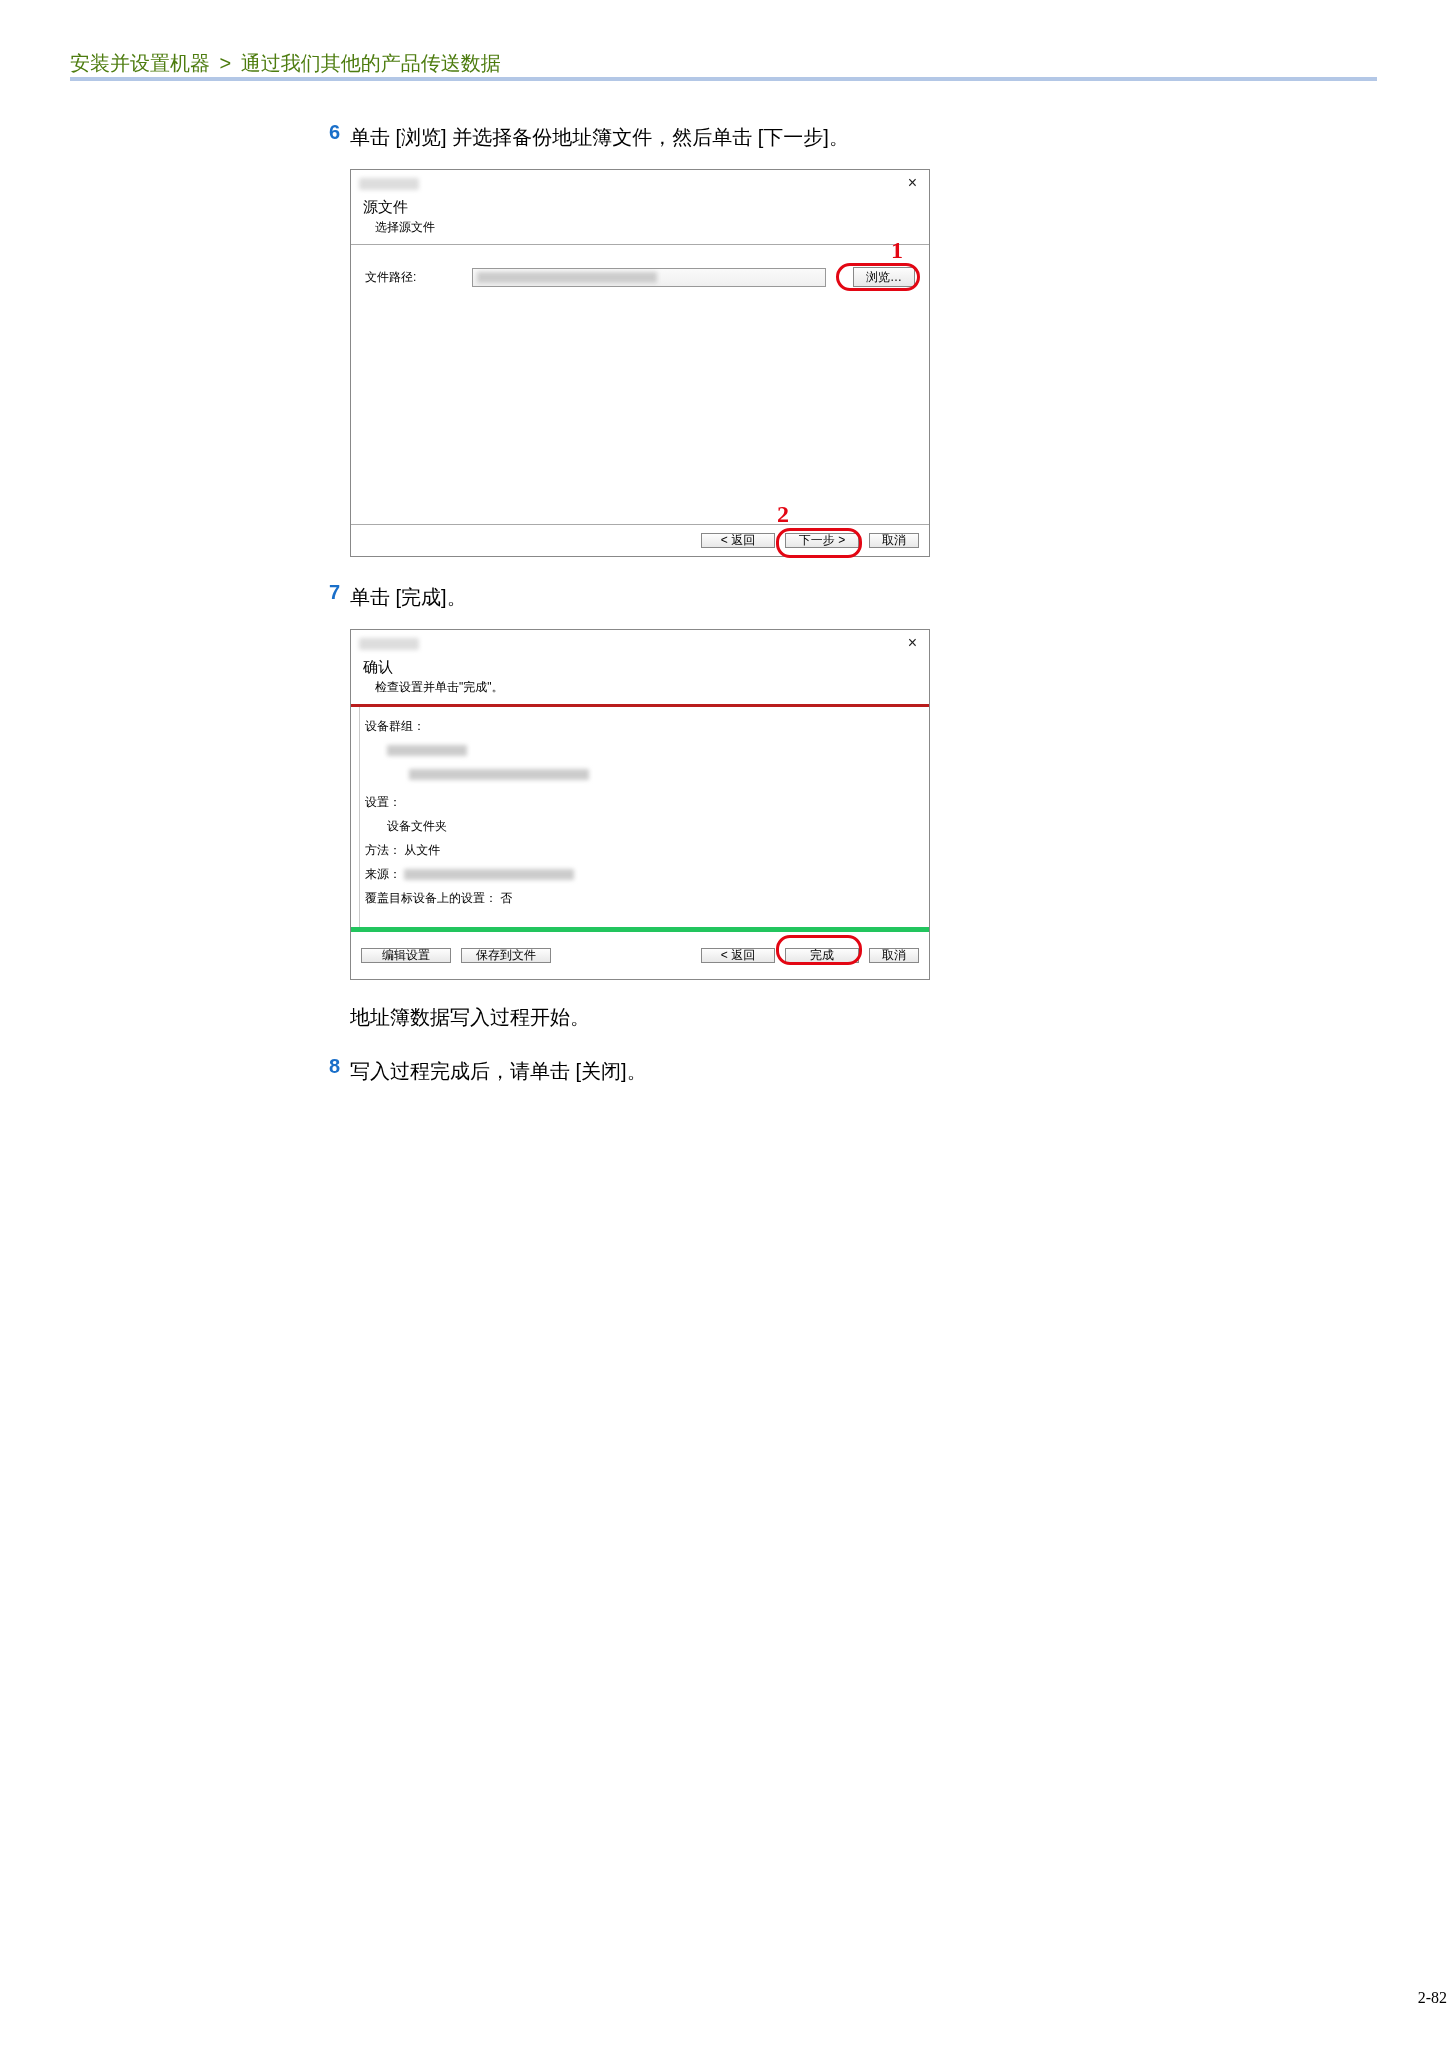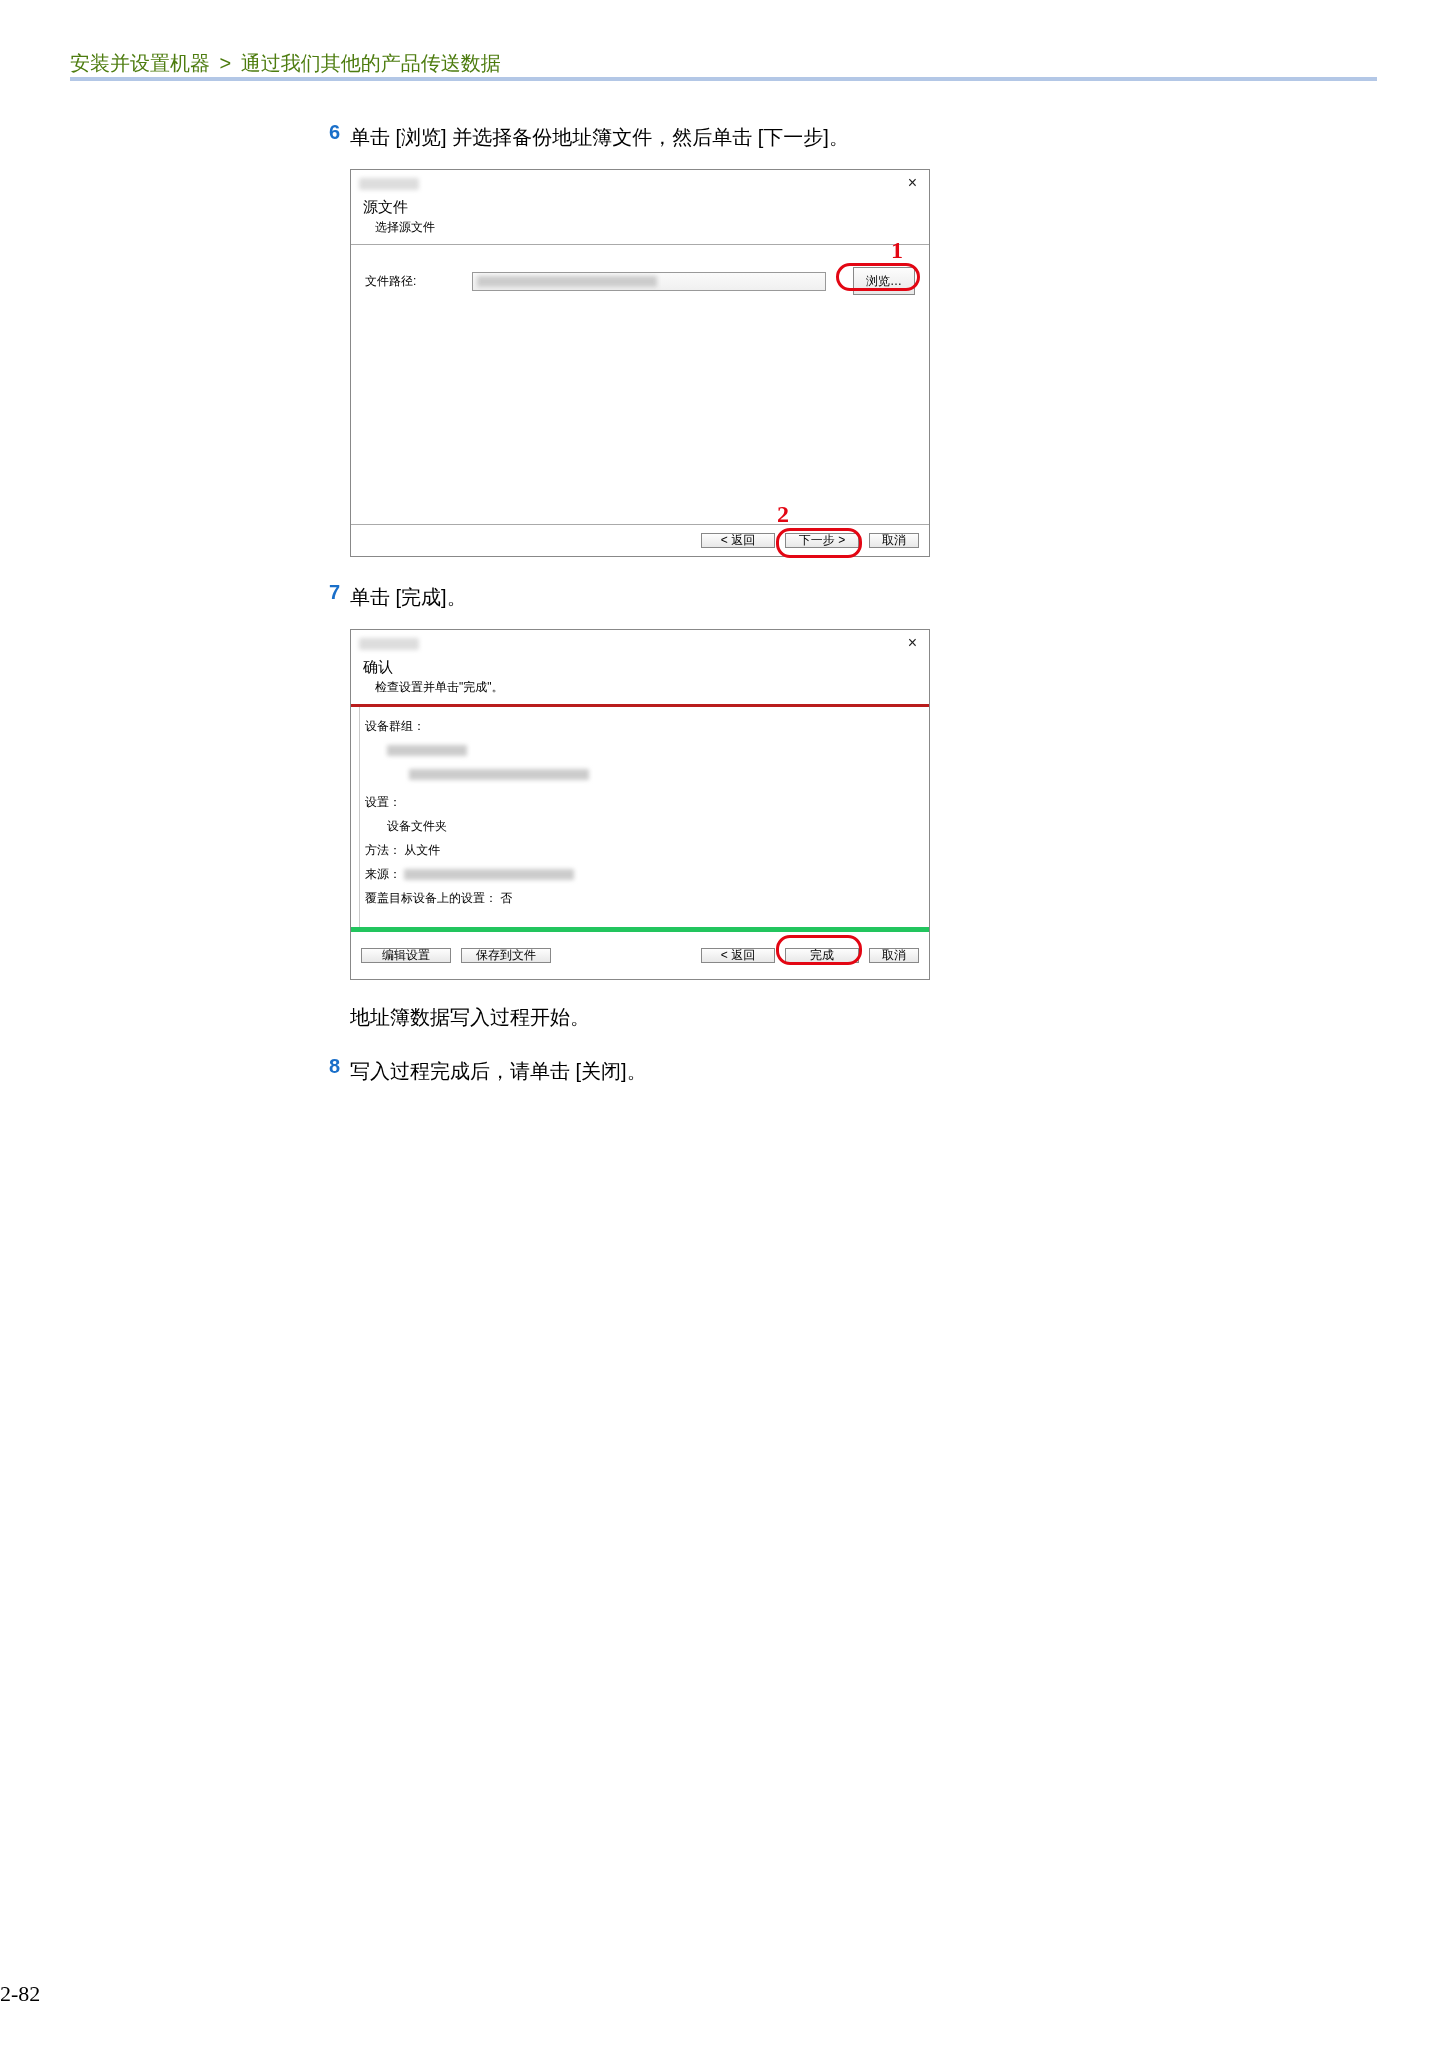--- a/index.html
+++ b/index.html
@@ -124,21 +124,21 @@
     position: absolute;
     left: 4px;
     top: 3px;
     width: 180px;
     height: 11px;
     background: #ccc;
     filter: blur(2px);
   }
   .btn {
     font-size: 12px;
-    height: 28px;
+    height: 20px;
     min-width: 62px;
     padding: 0 10px;
     border: 1px solid #888;
     background: linear-gradient(#fdfdfd,#e8e8e8);
     display: inline-flex;
     align-items: center;
     justify-content: center;
     cursor: pointer;
     white-space: nowrap;
   }
@@ -208,22 +208,22 @@
     padding: 16px 10px;
     display: flex;
     gap: 10px;
     position: relative;
   }
   .footer-spacer { flex: 1; }
   .page-num {
     position: absolute;
     bottom: 40px;
     left: 0; right: 0;
-    text-align: left;
-    font-size: 22px;
+    text-align: right;
+    font-size: 16px;
     font-family: "Times New Roman", serif;
   }
 </style>
 </head>
 <body>
 
 <div class="page">
 
   <div class="breadcrumb">
     <span>安装并设置机器</span>

